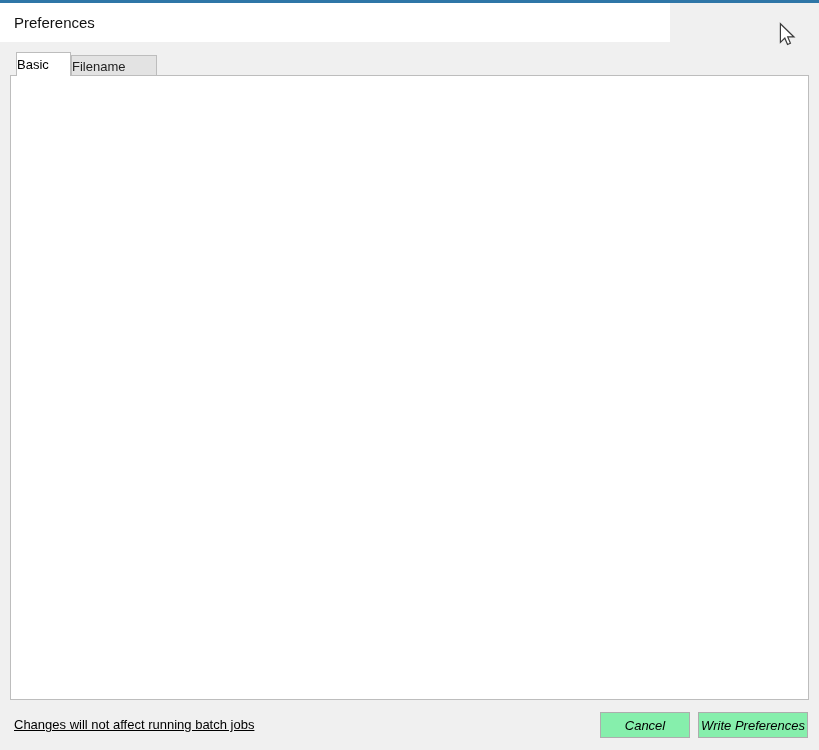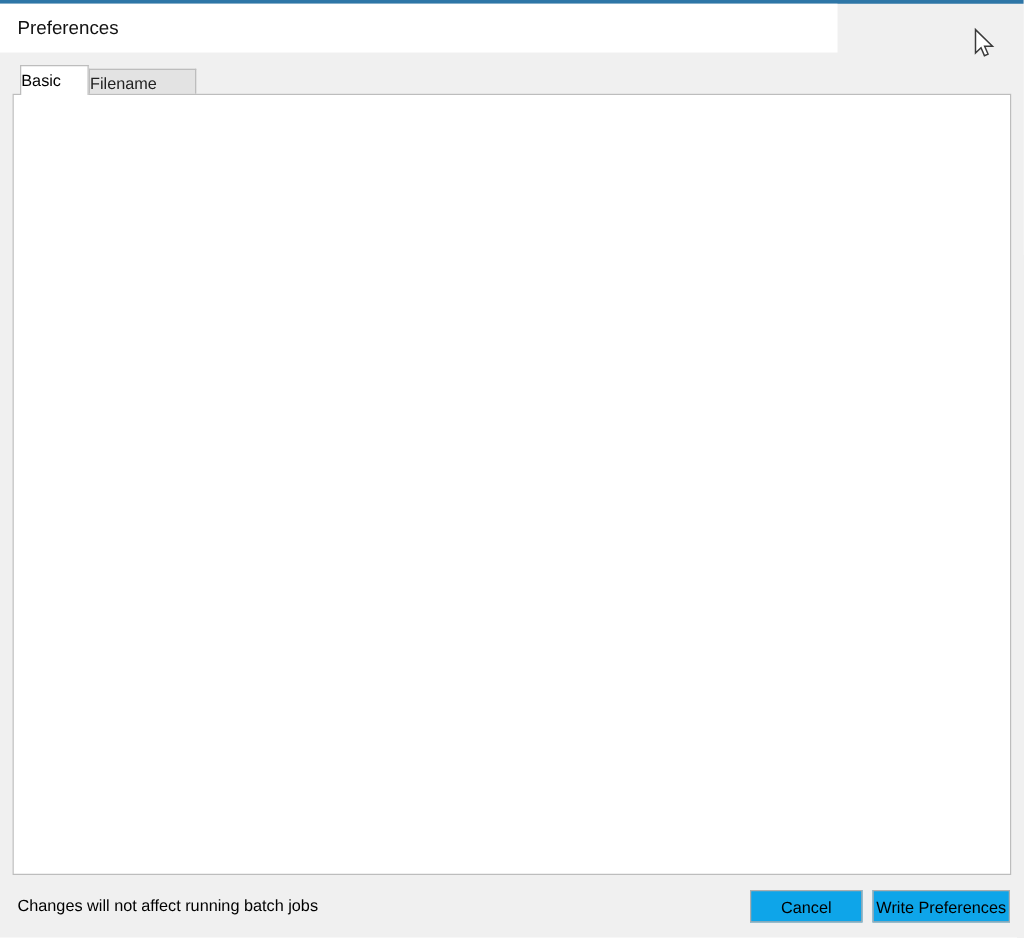--- a/index.html
+++ b/index.html
@@ -30,21 +30,21 @@
   }
   .tab-inactive {
     left:71px; top:55px; width:86px; height:21px;
     background:#e3e3e3; border:1px solid #bdbdbd; border-bottom:none; z-index:1;
     color:#222;
   }
 
   
   .pane { left:10px; top:75px; width:799px; height:625px; background:#ffffff; border:1px solid #bdbdbd; z-index:2; }
 
-  .lbl { position:absolute; white-space:nowrap; }
+  .lbl { position:absolute; white-space:nowrap;text-decoration:underline; }
 
   
   .checkbox {
     position:absolute; width:16px; height:16px; background:#ffffff;
     border:1px solid #3c3c3c; display:flex; align-items:center; justify-content:center;
   }
   .checkbox svg { width:12px; height:12px; }
 
   
   .tinput {
@@ -57,23 +57,23 @@
   .spinbox { position:absolute; left:349px; top:133px; width:50px; height:22px; border:1px solid #7b7b7b; background:#fff; display:flex; }
   .spin-val { flex:1; font-size:13px; padding-left:6px; display:flex; align-items:center; }
   .spin-btns { width:16px; border-left:1px solid #bdbdbd; background:#efefef; display:flex; flex-direction:column; }
   .spin-btn { flex:1; display:flex; align-items:center; justify-content:center; }
   .spin-btn.up { border-bottom:1px solid #cfcfcf; }
   .tri-up { width:0; height:0; border-left:4px solid transparent; border-right:4px solid transparent; border-bottom:5px solid #2b2b2b; }
   .tri-dn { width:0; height:0; border-left:4px solid transparent; border-right:4px solid transparent; border-top:5px solid #2b2b2b; }
 
   
   .btn {
-    position:absolute; background:#0ea5e9; border:1px solid #adadad;
+    position:absolute; background:#86efac; border:1px solid #adadad;
     font-family:"Liberation Sans", sans-serif; font-size:13px; color:#000;
-    display:flex; align-items:center; justify-content:center; cursor:default;
+    display:flex; align-items:center; justify-content:center; cursor:default;font-style:italic;
   }
   .btn-focused { border:2px solid #0b79c9; }
 
   
   .dropdown {
     position:absolute; height:22px; background:#d9d9d9; border:1px solid #979797;
     display:flex; align-items:center; padding:0 6px; font-size:13px;
   }
   .dropdown .dd-text { flex:1; white-space:nowrap; overflow:hidden; }
   .dd-arrow { width:0; height:0; border-left:4px solid transparent; border-right:4px solid transparent; border-top:5px solid #2b2b2b; margin-left:4px; }

